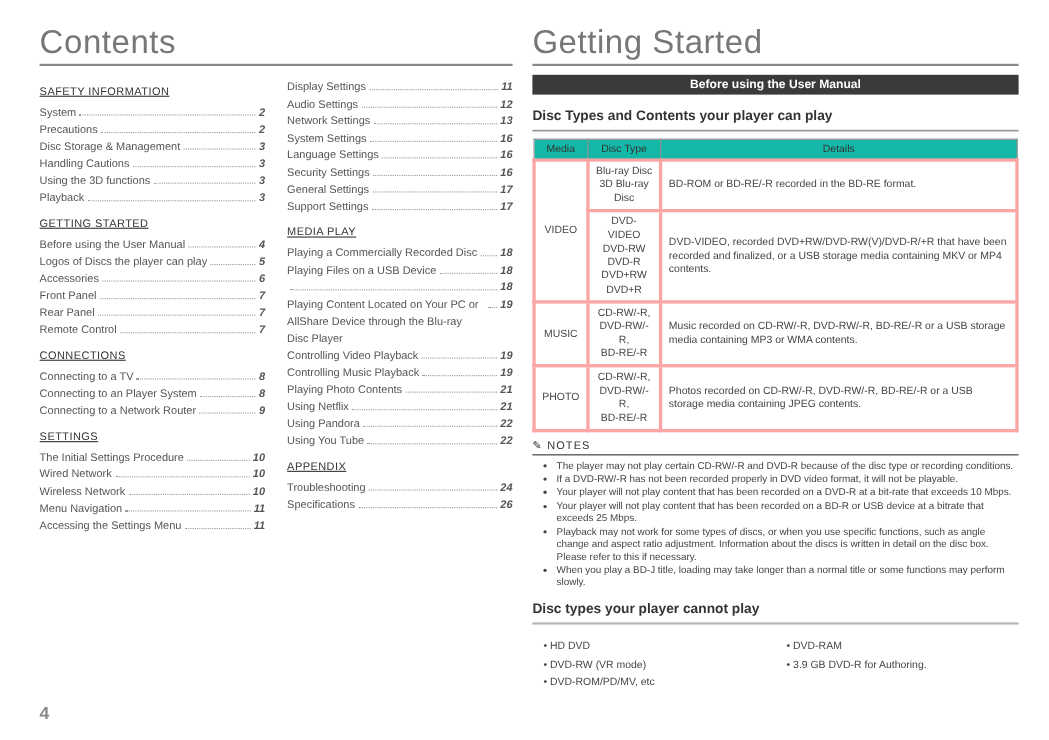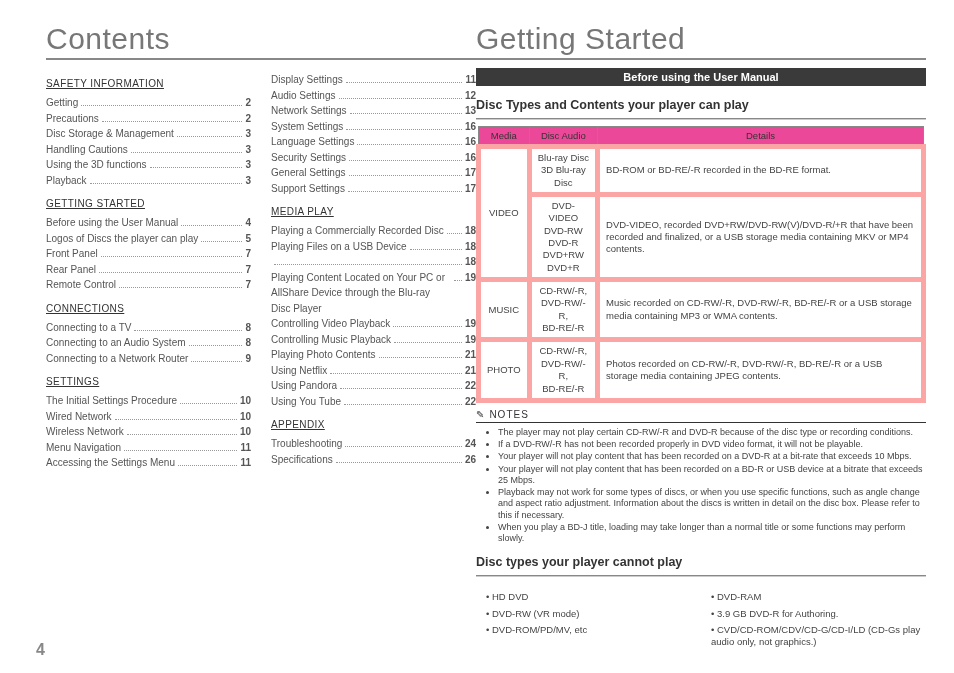--- a/index.html
+++ b/index.html
@@ -5,21 +5,21 @@
   * { box-sizing: border-box; margin: 0; padding: 0; }
   body {
     font-family: Arial, Helvetica, sans-serif;
     background: #fff;
     width: 954px;
     height: 673px;
     overflow: hidden;
     color: #333;
     padding: 22px 28px 10px 36px;
   }
-  .page { display: flex; height: 100%; margin-left: 10px; }
+  .page { display: flex; gap: 18px; height: 100%; }
   .col-left { width: 430px; display: flex; flex-direction: column; }
   .col-right { flex: 1; display: flex; flex-direction: column; }
   h1.sect {
     font-size: 30px;
     font-weight: 400;
     color: #777;
     border-bottom: 2px solid #888;
     padding-bottom: 2px;
     margin-bottom: 8px;
     letter-spacing: 0.5px;
@@ -43,21 +43,21 @@
   .toc-line .lbl {
     flex: 0 1 auto;
     white-space: normal;
   }
   .toc-line .dots {
     flex: 1;
     border-bottom: 1px dotted #999;
     margin: 0 3px 2px 3px;
     min-width: 8px;
   }
-  .toc-line .pg { color: #555; font-weight: bold; }
+  .toc-line .pg { color: #555; font-weight: bold; font-style: italic; }
   .banner {
     background: #3a3a3a;
     color: #fff;
     text-align: center;
     font-size: 11px;
     font-weight: bold;
     padding: 3px 0;
     margin-bottom: 6px;
   }
   h2.sub {
@@ -67,28 +67,28 @@
     margin: 6px 0 6px 0;
   }
   .rule { border-top: 1px solid #888; border-bottom: 1px solid #ccc; height:2px; margin-bottom:6px; }
   table.media {
     width: 100%;
     border-collapse: collapse;
     font-size: 9.5px;
     color: #444;
   }
   table.media th {
-    background: #ec4899;
+    background: #14b8a6;
     border: 1px solid #888;
     padding: 3px 4px;
     font-weight: normal;
     color:#333;
   }
   table.media td {
-    border: 5px solid #fca5a5;
+    border: 3px solid #fca5a5;
     padding: 3px 6px;
     vertical-align: middle;
     text-align: center;
     line-height: 1.3;
   }
   table.media td.details { text-align: left; }
   .notes-hd { font-size: 10px; letter-spacing: 1px; color:#333; margin-top:6px; border-bottom:1px solid #333; padding-bottom:2px;}
   .notes-hd .pencil { margin-right:4px; }
   ul.notes { font-size: 9px; color:#444; padding-left: 22px; margin-top:4px; line-height:1.25; }
   ul.notes li { margin-bottom: 1px; list-style: disc; }
@@ -115,21 +115,21 @@
 </head>
 <body>
 
 <div class="page">
   <div class="col-left">
     <h1 class="sect">Contents</h1>
     <div class="toc-cols">
       <div class="toc-col" id="toc-col-1">
           <div class="toc-head">SAFETY INFORMATION</div>
           <div class="toc-line">
-            <span class="lbl">Getting</span>
+            <span class="lbl">System</span>
             <span class="dots"></span>
             <span class="pg">2</span>
           </div>
           <div class="toc-line">
             <span class="lbl">Precautions</span>
             <span class="dots"></span>
             <span class="pg">2</span>
           </div>
           <div class="toc-line">
             <span class="lbl">Disc Storage &amp; Management</span>
@@ -156,20 +156,25 @@
             <span class="lbl">Before using the User Manual</span>
             <span class="dots"></span>
             <span class="pg">4</span>
           </div>
           <div class="toc-line">
             <span class="lbl">Logos of Discs the player can play</span>
             <span class="dots"></span>
             <span class="pg">5</span>
           </div>
           <div class="toc-line">
+            <span class="lbl">Accessories</span>
+            <span class="dots"></span>
+            <span class="pg">6</span>
+          </div>
+          <div class="toc-line">
             <span class="lbl">Front Panel</span>
             <span class="dots"></span>
             <span class="pg">7</span>
           </div>
           <div class="toc-line">
             <span class="lbl">Rear Panel</span>
             <span class="dots"></span>
             <span class="pg">7</span>
           </div>
           <div class="toc-line">
@@ -177,21 +182,21 @@
             <span class="dots"></span>
             <span class="pg">7</span>
           </div>
           <div class="toc-head">CONNECTIONS</div>
           <div class="toc-line">
             <span class="lbl">Connecting to a TV</span>
             <span class="dots"></span>
             <span class="pg">8</span>
           </div>
           <div class="toc-line">
-            <span class="lbl">Connecting to an Audio System</span>
+            <span class="lbl">Connecting to an Player System</span>
             <span class="dots"></span>
             <span class="pg">8</span>
           </div>
           <div class="toc-line">
             <span class="lbl">Connecting to a Network Router</span>
             <span class="dots"></span>
             <span class="pg">9</span>
           </div>
           <div class="toc-head">SETTINGS</div>
           <div class="toc-line">
@@ -329,21 +334,21 @@
 
   <div class="col-right">
     <h1 class="sect">Getting Started</h1>
     <div class="banner">Before using the User Manual</div>
     <h2 class="sub">Disc Types and Contents your player can play</h2>
     <div class="rule"></div>
     <table class="media">
       <thead>
           <tr id="media-head">
             <th>Media</th>
-            <th>Disc Audio</th>
+            <th>Disc Type</th>
             <th>Details</th>
           </tr>
         </thead>
       <tbody id="media-body">
           <tr>
             <td rowspan="2">VIDEO</td>
             <td style="white-space: pre-line;">Blu-ray Disc
 3D Blu-ray Disc</td>
             <td class="details">BD-ROM or BD-RE/-R recorded in the BD-RE format.</td>
           </tr>
@@ -381,19 +386,18 @@
         <li>When you play a BD-J title, loading may take longer than a normal title or some functions may perform slowly.</li>
       </ul>
     <h2 class="sub" style="margin-top:10px">Disc types your player cannot play</h2>
     <div class="rule"></div>
     <div class="cannot-grid" id="cannot-grid">
         <div>HD DVD</div>
         <div>DVD-RAM</div>
         <div>DVD-RW (VR mode)</div>
         <div>3.9 GB DVD-R for Authoring.</div>
         <div>DVD-ROM/PD/MV, etc</div>
-        <div>CVD/CD-ROM/CDV/CD-G/CD-I/LD (CD-Gs play audio only, not graphics.)</div>
         <div style="visibility: hidden;">.</div>
       </div>
   </div>
 </div>
 
 <div class="pagenum">4</div>
 
 </body></html>

